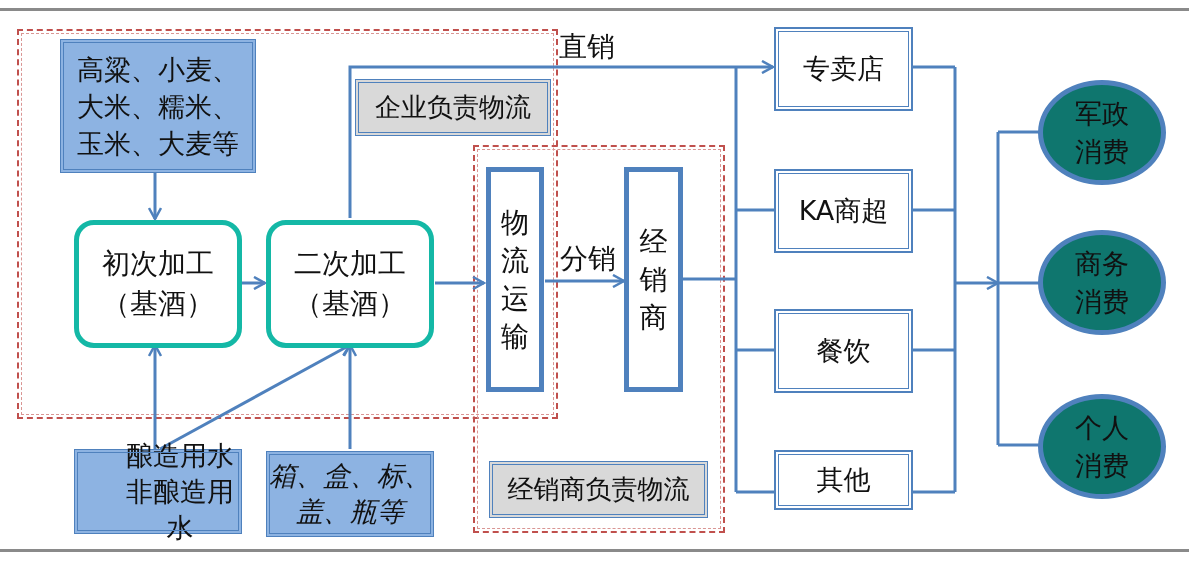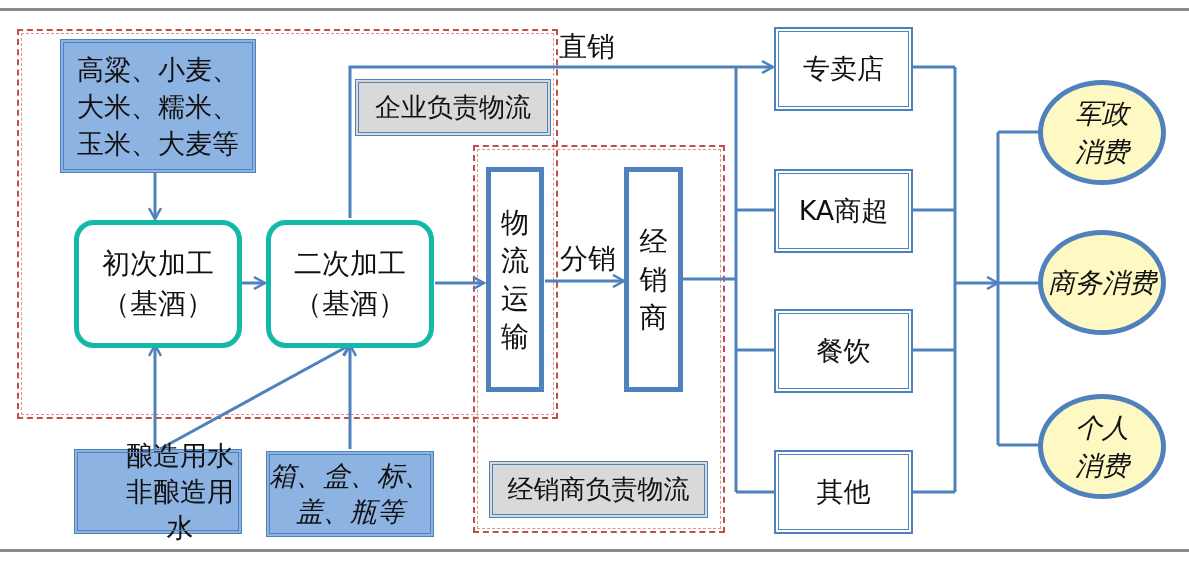--- a/index.html
+++ b/index.html
@@ -12,21 +12,21 @@
   .raw { background:#8db3e2; border:1px solid #4f81bd; outline:1px solid #4f81bd; outline-offset:-4px;
          font-size:27px; line-height:37px; }
   .proc { background:#fff; border:5px solid #14b8a6; border-radius:20px; font-size:28px; line-height:40px; }
   .vert { background:#fff; border:5px solid #4f81bd; font-size:28px; line-height:38px;
           writing-mode:horizontal-tb; }
   .vert span { display:block; width:1em; margin:0 auto; }
   .label-gray { background:#d9d9d9; border:1px solid #4f81bd; outline:1px solid #4f81bd; outline-offset:-4px;
                 font-size:26px; }
   .channel { background:#fff; border:2px solid #4f81bd; outline:1px solid #4f81bd; outline-offset:-5px;
              font-size:27px; }
-  .consumer { background:#fef9c3; border:5px solid #4f81bd; border-radius:50%; font-size:27px; line-height:38px;font-style:italic; }
+  .consumer { background:#0f766e; border:5px solid #4f81bd; border-radius:50%; font-size:27px; line-height:38px; }
   .flow-label { position:absolute; font-size:28px; background:transparent; }
   .dash { position:absolute; box-sizing:border-box; border:2px dashed #c0504d; }
   .dash::after { content:""; position:absolute; left:2px; top:2px; right:2px; bottom:2px;
                  border:1px dashed #d99694; }
 </style>
 </head>
 <body>
 
 <div class="rule" style="top:8px;"></div>
 <div class="rule" style="top:549px;"></div>
@@ -114,26 +114,26 @@
   <span>商</span>
 </div>
 <div class="box label-gray" style="left:489px; top:461px; width:219px; height:57px;">经销商负责物流</div>
 
 <div class="flow-label" style="left:559px; top:28px;">直销</div>
 <div class="flow-label" style="left:560px; top:240px;">分销</div>
 
 <div class="box channel" style="left:774px; top:27px; width:139px; height:84px;">专卖店</div>
 <div class="box channel" style="left:774px; top:169px; width:139px; height:84px;">KA商超</div>
 <div class="box channel" style="left:774px; top:309px; width:139px; height:84px;">餐饮</div>
-<div class="box channel" style="left:774px; top:450px; width:139px; height:84px;font-family:Liberation Serif, serif;">其他</div>
+<div class="box channel" style="left:774px; top:450px; width:139px; height:60px;font-family:Liberation Serif, serif;">其他</div>
 
 <div class="box consumer" style="left:1038px; top:80px; width:128px; height:105px; flex-direction:column;">
   <div>军政</div>
   <div>消费</div>
 </div>
-<div class="box consumer" style="left:1038px; top:230px; width:128px; height:105px; flex-direction:row;">
+<div class="box consumer" style="left:1038px; top:230px; width:128px; height:105px; flex-direction:column;">
   <div>商务</div>
   <div>消费</div>
 </div>
 <div class="box consumer" style="left:1038px; top:394px; width:128px; height:105px; flex-direction:column;">
   <div>个人</div>
   <div>消费</div>
 </div>
 
 </body></html>

